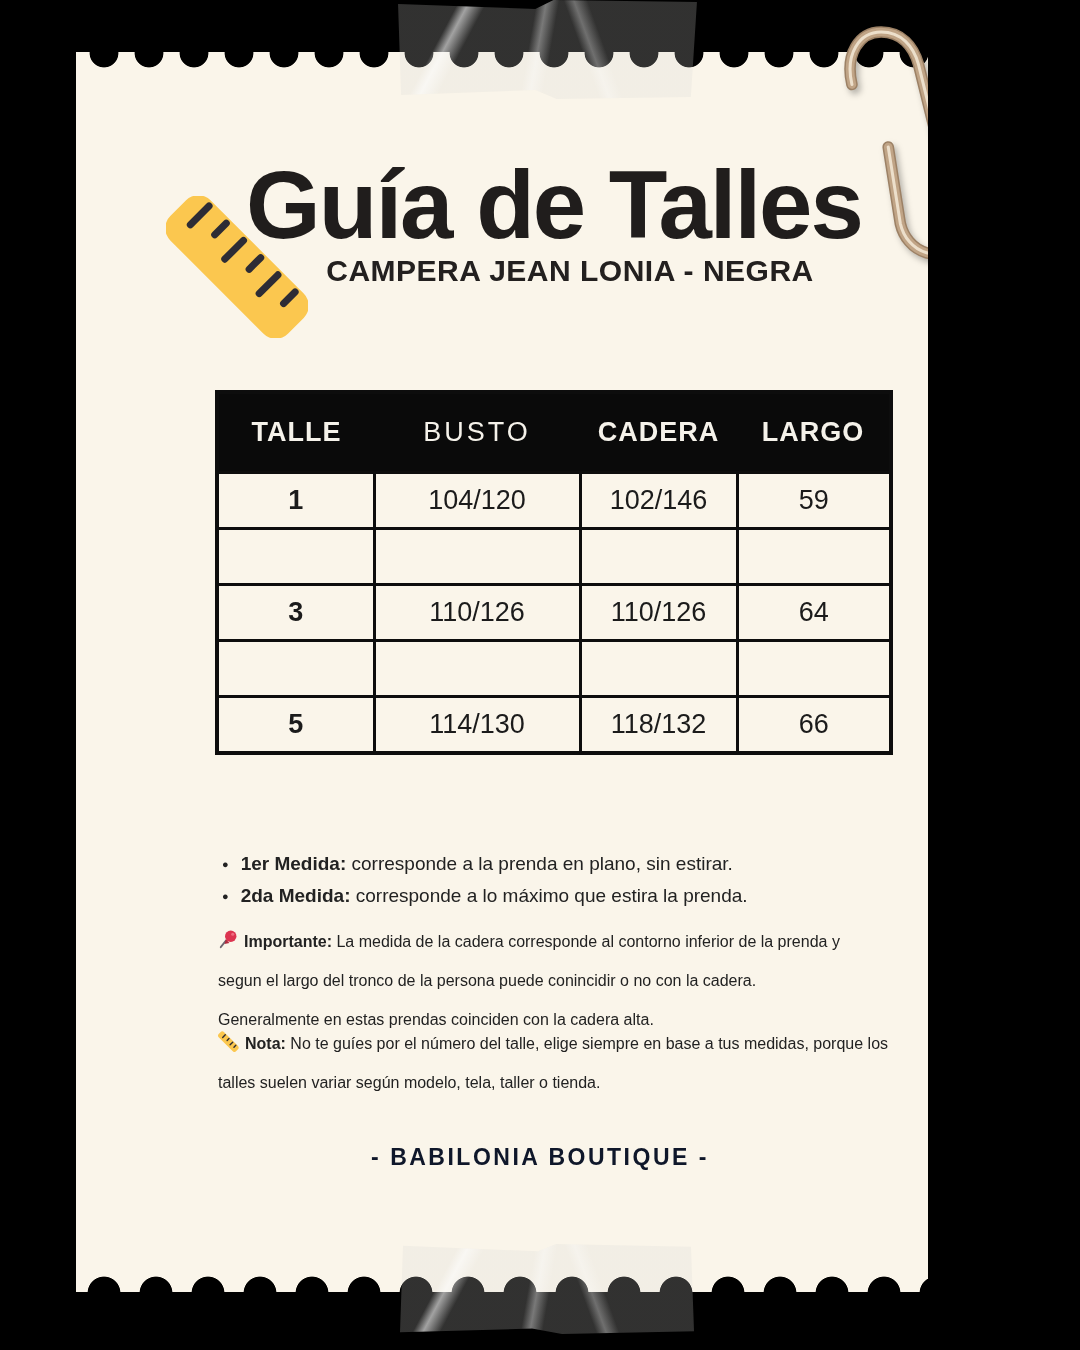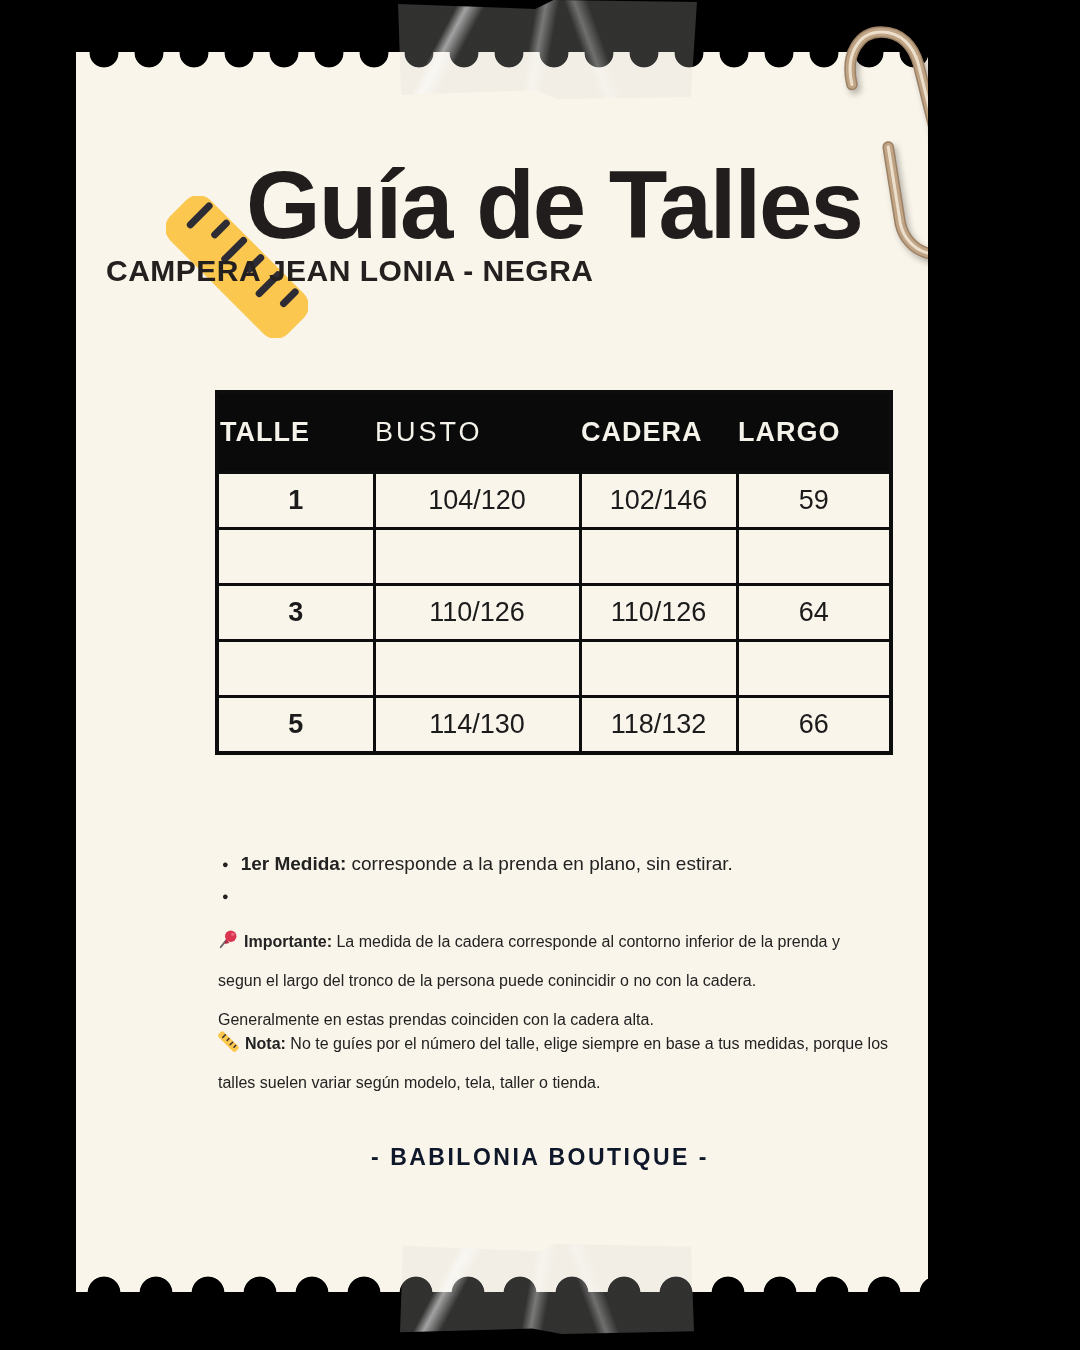--- a/index.html
+++ b/index.html
@@ -45,37 +45,37 @@
     filter: drop-shadow(3px 4px 3px rgba(0,0,0,0.28));
   }
   .ruler-svg { position:absolute; left:90px; top:144px; width:142px; height:142px; }
 
   .title {
     position:absolute; top:98px; left:0; width:100%; text-align:center;
     font-size:96px; line-height:110px; font-weight:700; letter-spacing:-2px;
     color:#201d1c; transform:translateX(14px);
   }
   .subtitle {
-    position:absolute; top:202px; left:0; width:100%; 
+    position:absolute; top:202px; left:0; width:100%; text-align:center;
     font-size:30px; font-weight:700; letter-spacing:0.5px; color:#23201f;
     transform:translateX(30px);
   }
   .tagline {
     position:absolute; top:300px; left:0; width:100%; text-align:center;
     font-style:italic; font-size:19px; font-weight:500; color:#1c1c1c;
   }
 
   table.size-table {
     position:absolute; left:139px; top:338px; width:674px;
     border-collapse:collapse; table-layout:fixed;
     border:4px solid #0d0d0d;
   }
   table.size-table thead th {
     background:#0a0a0a; color:#f5f2ea; height:75px;
-    font-size:27px; font-weight:700; letter-spacing:1px; text-align:left;
+    font-size:27px; font-weight:700; letter-spacing:1px; text-align:center;
   }
   table.size-table thead th.light { font-weight:400; letter-spacing:3px; }
   table.size-table tbody td {
     border:3px solid #0d0d0d; height:51px; text-align:center;
     font-size:27px; color:#1b1b1b; background:#faf5ea;
   }
   table.size-table tbody td.talle { font-weight:700; }
 
   .bullets { position:absolute; left:146px; top:798px; width:660px; }
   .bullet-item { display:flex; font-size:19px; line-height:28px; margin-bottom:4px; color:#222; }
@@ -167,20 +167,21 @@
       </tbody>
     </table>
 
     <div class="bullets">
       <div class="bullet-item">
         <span class="bullet-dot">●</span>
         <span class="rich"><b>1er Medida:</b> <span>corresponde a la prenda en plano, sin estirar.</span></span>
       </div>
       <div class="bullet-item">
         <span class="bullet-dot">●</span>
+        <span class="rich"><b>2da Medida:</b> <span>corresponde  a lo máximo que estira la prenda.</span></span>
       </div>
     </div>
 
     <div class="para para-importante rich">
       <svg class="inline-icon" width="20" height="22" viewBox="0 0 22 24">
         <path d="M3 21 L9 13.5" stroke="#6e6770" stroke-width="2" stroke-linecap="round"></path>
         <path d="M8.6 12.4 L12.6 16.4 L7.2 17.6 Z" fill="#b02a3f"></path>
         <circle cx="14" cy="9" r="6.3" fill="#dc3450"></circle>
         <circle cx="16.2" cy="6.8" r="1.7" fill="#ef6d81"></circle>
       </svg><b>Importante:</b> <span>La medida de la cadera corresponde al contorno inferior de la prenda y segun el largo del tronco de la persona puede conincidir o no con la cadera. Generalmente en estas prendas coinciden con la cadera alta.</span>

